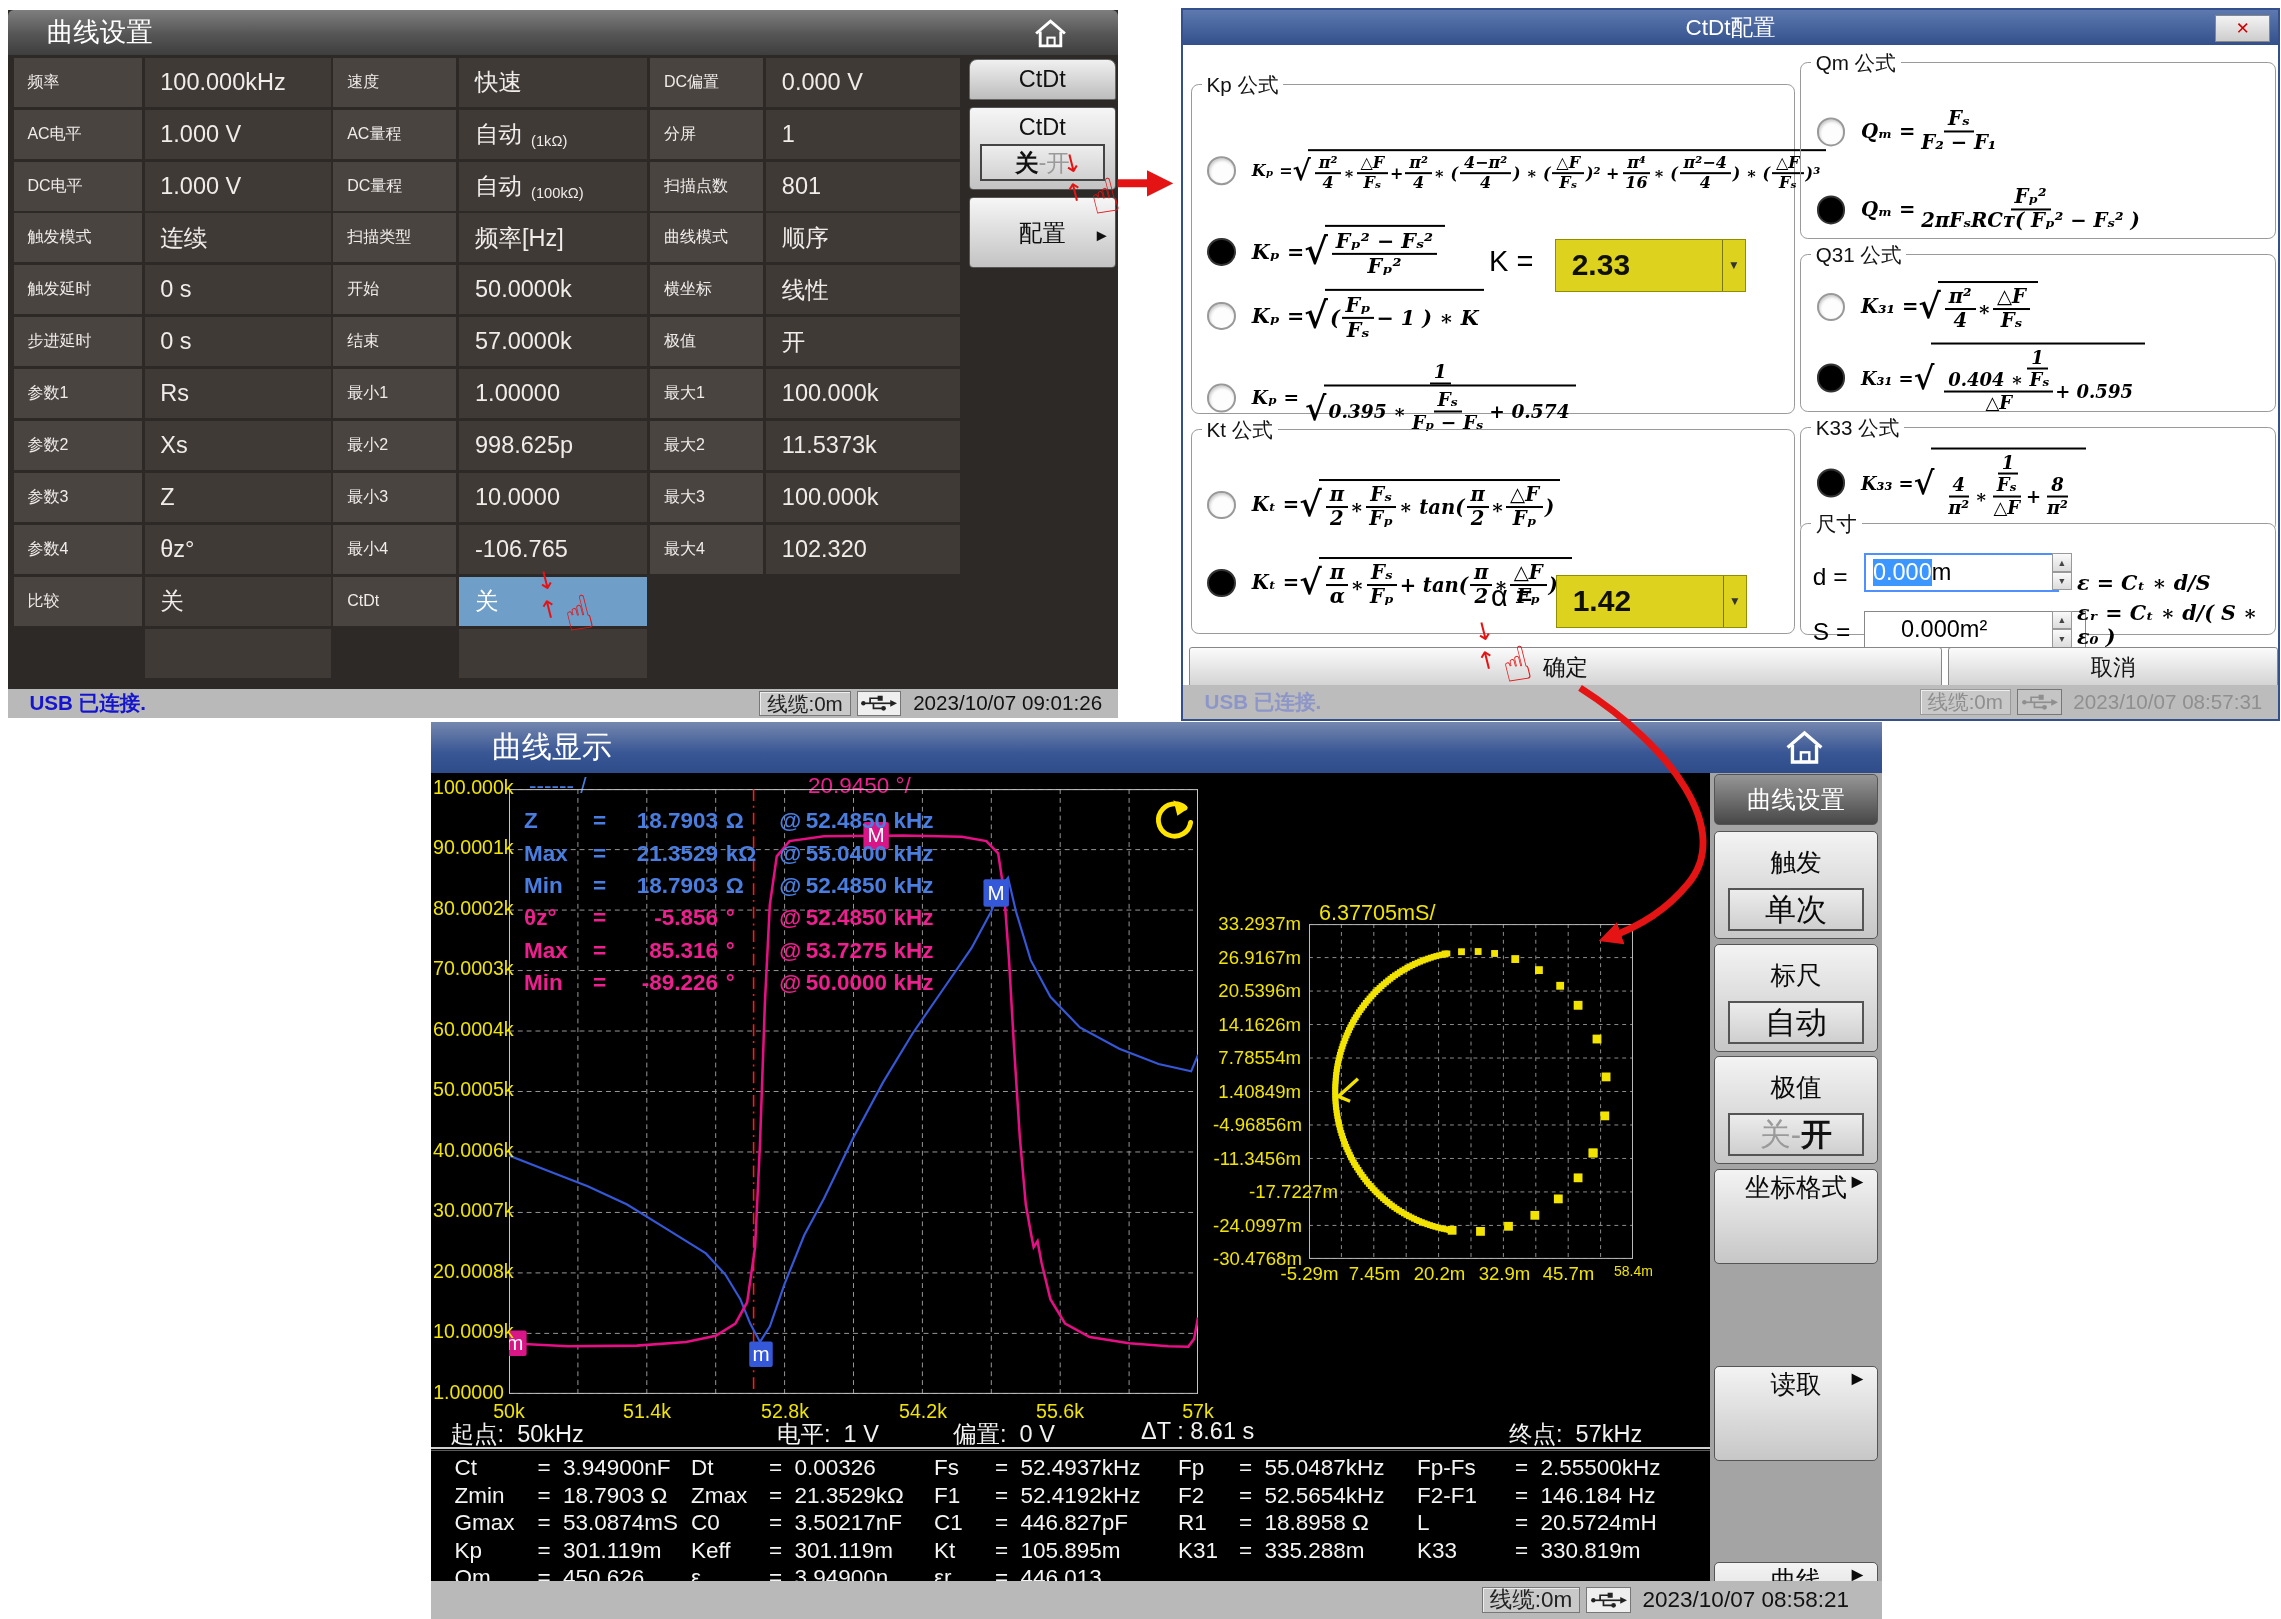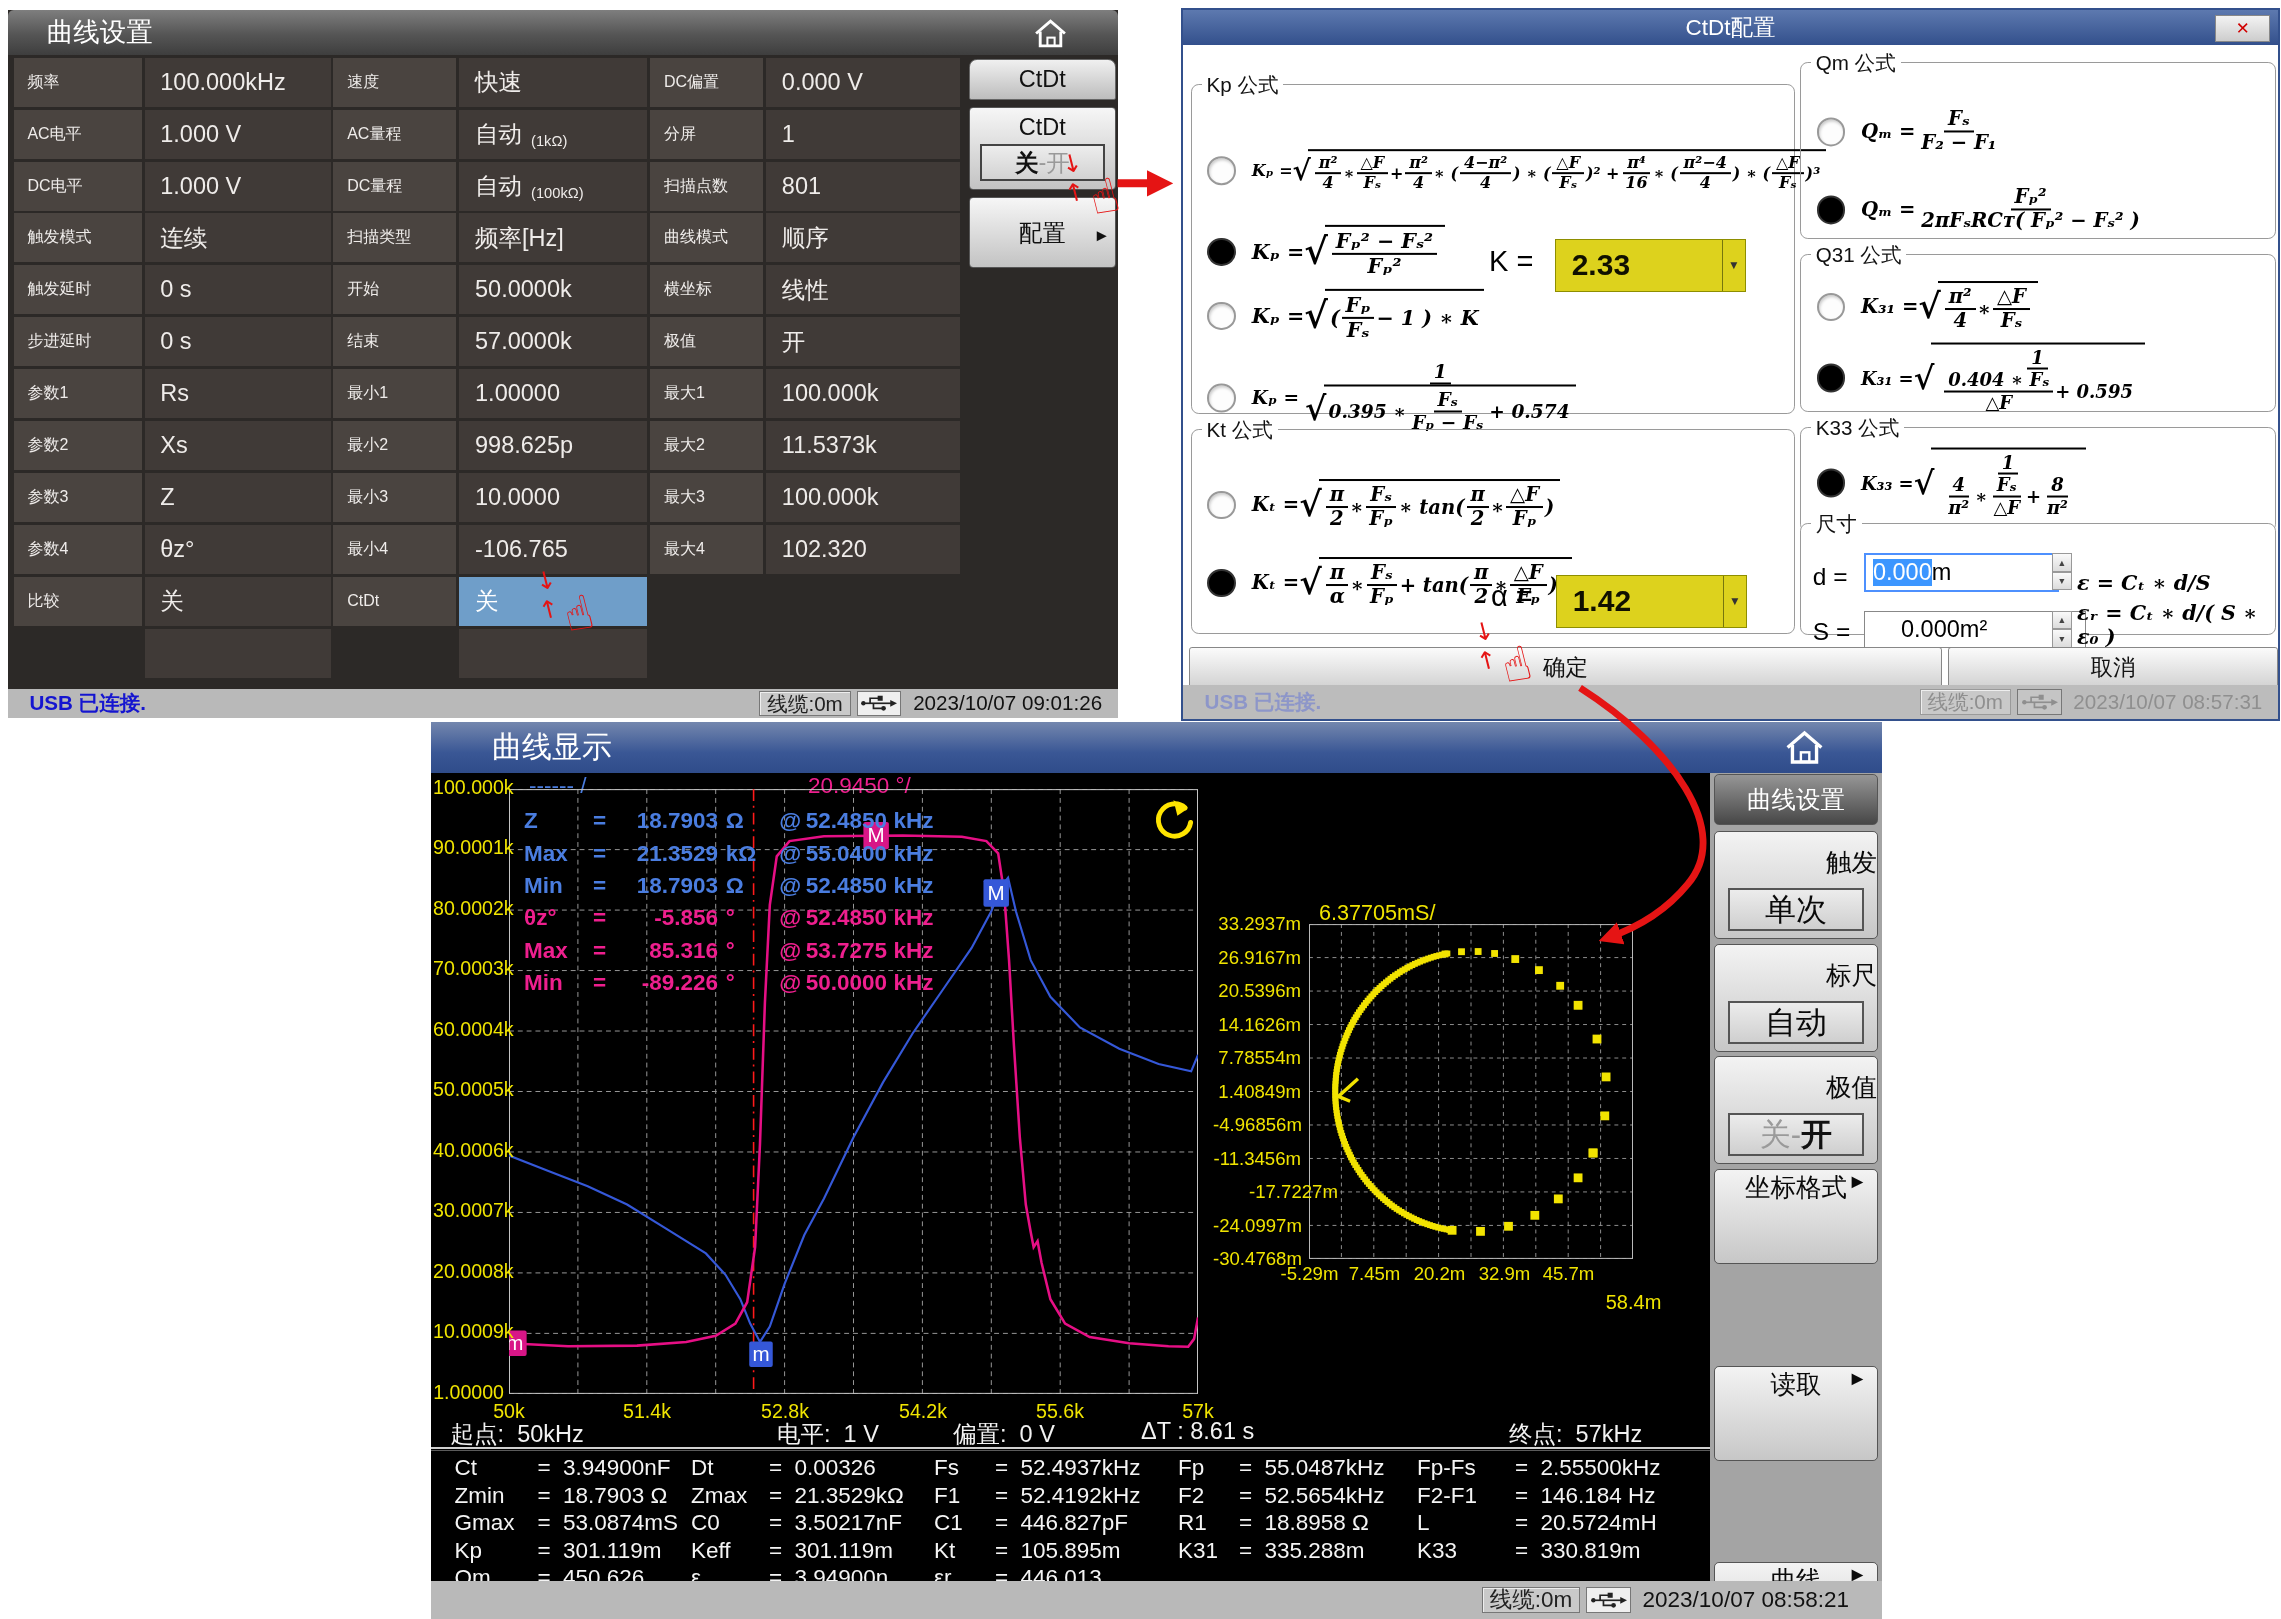--- a/index.html
+++ b/index.html
@@ -75,21 +75,21 @@
   .ro-row.blue{color:#4a7de0;} .ro-row.mag{color:#ee1f8e;}
   .ro-l{width:61px;} .ro-eq{width:29px;text-align:center;} .ro-v{width:104px;text-align:right;} .ro-u{width:49px;padding-left:7.8px;} .ro-at{width:31px;text-align:center;} 
   .circ-title{position:absolute;left:888px;top:127px;color:#f0e400;font-size:21.6px;}
   .info-item{position:absolute;color:#f2f2f2;font-size:23.5px;white-space:pre;}
   .sep-line{position:absolute;left:0px;top:674px;width:1279px;height:3.9px;border-top:2px solid #cfcfcf;border-bottom:1px solid #5a5a5a;box-sizing:border-box;}
   .mt-cell{position:absolute;display:flex;font-size:22.5px;color:#f4f4f4;white-space:pre;}
   .mt-n{display:inline-block;} .mt-e{display:inline-block;width:25.5px;} .mt-v{display:inline-block;}
   .pc-side{position:absolute;left:1279px;top:51px;width:172px;height:808px;background:#a4a4a4;}
   .sbtn{position:absolute;left:3.9px;width:164px;background:linear-gradient(#f3f3f3,#c7c7c7);border:1px solid #555;border-radius:4.9px;box-sizing:border-box;color:#0a0a0a;cursor:pointer;}
   .sbtn.dark{background:linear-gradient(#969696,#474747);color:#fff;display:flex;align-items:center;justify-content:center;font-size:24.5px;}
-  .sbtn .st{font-size:25.5px;text-align:right;margin-top:12.7px;}
+  .sbtn .st{font-size:25.5px;text-align:center;margin-top:12.7px;}
   .sbtn .ssub{margin:8.8px 12.7px 0;border:2px solid #555;height:39px;display:flex;align-items:center;justify-content:center;font-size:31px;background:linear-gradient(#ececec,#cfcfcf);}
   .sbtn.arrow{display:flex;align-items:flex-start;justify-content:center;font-size:25.5px;position:relative;}
   .sbtn.arrow .ar{position:absolute;right:9.8px;font-size:19.6px;}
   .pc-status{position:absolute;left:0;top:859px;width:1451px;height:38px;background:#b9b9b9;display:flex;align-items:center;justify-content:flex-end;font-size:22.5px;}
   .pc-status .cable-box{margin-left:0;}
   .pc-status .clock{margin-right:33px;}
 
   
   #overlay{position:absolute;left:0;top:0;width:2282px;height:1619px;pointer-events:none;z-index:60;}
   .hand{position:absolute;color:#e51414;font-size:47px;transform:rotate(-14deg);z-index:61;pointer-events:none;font-family:"DejaVu Sans",sans-serif;}
@@ -804,21 +804,21 @@
           <div class="ylab" style="left: 782px; width: 88px; font-size: 18.6px; top: 408px; margin-left: 36px;">-17.7227m</div>
           <div class="ylab" style="left: 782px; width: 88px; font-size: 18.6px; top: 442px;">-24.0997m</div>
           <div class="ylab" style="left: 782px; width: 88px; font-size: 18.6px; top: 475px;">-30.4768m</div>
         </div>
       <div id="circle-xlabels">
           <div class="xlab" style="left: 845px; width: 67px; font-size: 18.6px; top: 490px;">-5.29m</div>
           <div class="xlab" style="left: 910px; width: 67px; font-size: 18.6px; top: 490px;">7.45m</div>
           <div class="xlab" style="left: 975px; width: 67px; font-size: 18.6px; top: 490px;">20.2m</div>
           <div class="xlab" style="left: 1040px; width: 67px; font-size: 18.6px; top: 490px;">32.9m</div>
           <div class="xlab" style="left: 1104px; width: 67px; font-size: 18.6px; top: 490px;">45.7m</div>
-          <div class="xlab" style="left: 1169px; width: 67px; font-size: 20px; top: 490px; margin-top: 28px;">58.4m</div>
+          <div class="xlab" style="left: 1169px; width: 67px; font-size: 14px; top: 490px;">58.4m</div>
         </div>
       <div id="info-line">
           <div class="info-item" style="left: 19.6px; top: 645px;">起点:  50kHz</div>
           <div class="info-item" style="left: 346px; top: 645px;">电平:  1 V</div>
           <div class="info-item" style="left: 522px; top: 645px;">偏置:  0 V</div>
           <div class="info-item" style="left: 710px; top: 645px;">ΔT : 8.61 s</div>
           <div class="info-item" style="left: 1078px; top: 645px;">终点:  57kHz</div>
         </div>
       <div class="sep-line"></div>
       <div id="meas-table">

